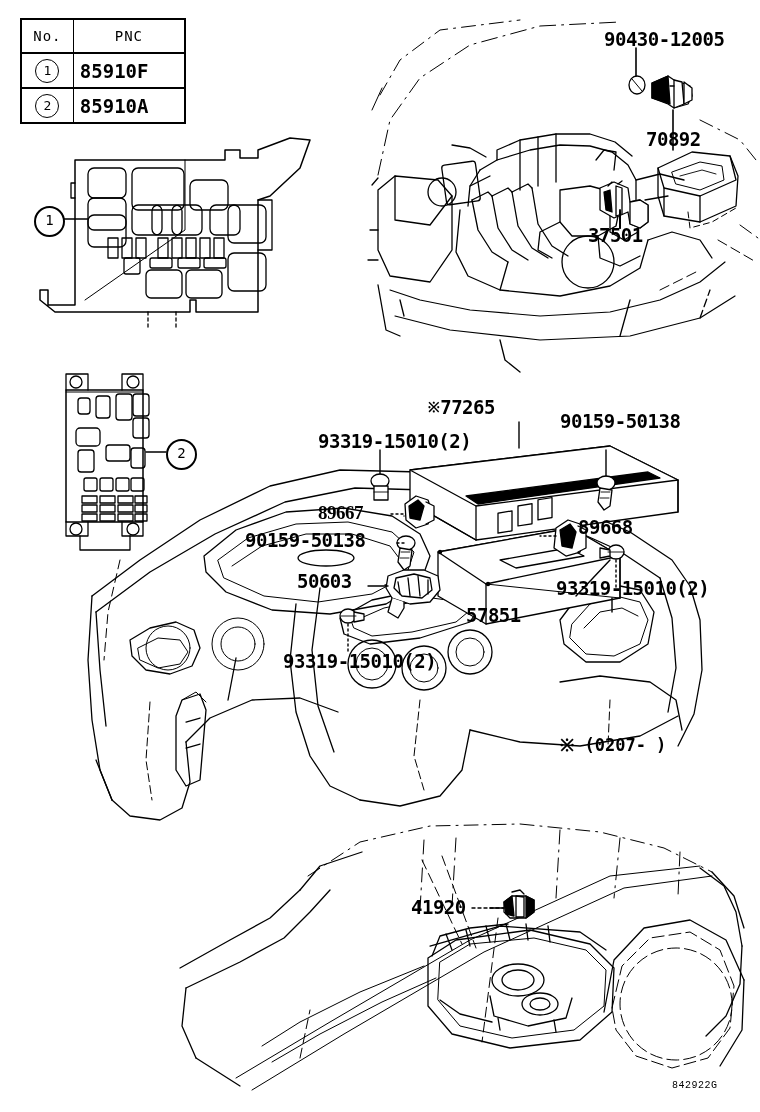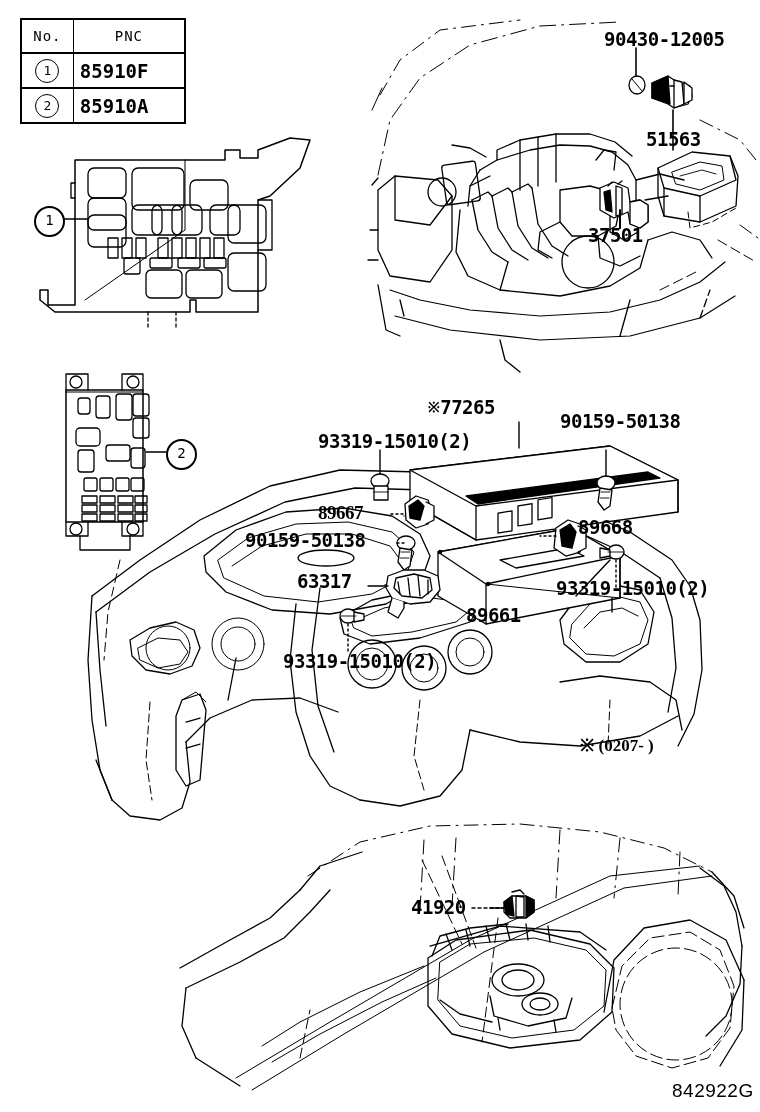--- a/index.html
+++ b/index.html
@@ -91,22 +91,22 @@
     font-size: 17px;
     letter-spacing: 0px;
   }
   .mark-ast {
     font-size: 14px;
     vertical-align: 2px;
     margin-right: 1px;
   }
   .drawing-code {
     position: absolute;
-    font-family: Liberation Sans, sans-serif;
-    font-size: 19px;
+    font-family: Liberation Mono, monospace;
+    font-size: 10px;
     color: #000;
     letter-spacing: 0.5px;
   }
   
   .idx-circle {
     position: absolute;
     width: 27px;
     height: 27px;
     border: 2px solid #000;
     border-radius: 50%;
@@ -591,37 +591,37 @@
           <span class="pnc-code">85910A</span>
         </td>
       </tr>
     </tbody>
   </table>
 
   <div class="idx-circle" style="left:34px; top:206px;">1</div>
   <div class="idx-circle" style="left:166px; top:439px;">2</div>
 
   <div class="lbl" style="left:578px; top:30px;margin-left:26px;">90430-12005</div>
-  <div class="lbl" style="left:646px; top:130px;">51563</div>
+  <div class="lbl" style="left:646px; top:130px;">70892</div>
   <div class="lbl" style="left:588px; top:226px;">37501</div>
 
   <div class="lbl" style="left:318px; top:432px;">93319-15010(2)</div>
 
   <div class="lbl" style="left:428px; top:398px;">
     <span class="mark-ast">※</span><span>77265</span>
   </div>
 
   <div class="lbl" style="left:560px; top:412px;">90159-50138</div>
   <div class="lbl" style="left:318px; top:503px;font-family:Liberation Serif, serif;">89667</div>
   <div class="lbl" style="left:245px; top:531px;">90159-50138</div>
   <div class="lbl" style="left:578px; top:518px;">89668</div>
-  <div class="lbl" style="left:297px; top:572px;">63317</div>
-  <div class="lbl" style="left:466px; top:606px;">89661</div>
+  <div class="lbl" style="left:297px; top:572px;">50603</div>
+  <div class="lbl" style="left:466px; top:606px;">57851</div>
   <div class="lbl" style="left:556px; top:579px;">93319-15010(2)</div>
   <div class="lbl" style="left:283px; top:652px;">93319-15010(2)</div>
 
-  <div class="lbl note" style="left:580px; top:737px;font-family:Liberation Serif, serif;">※ (0207-        )</div>
+  <div class="lbl note" style="left:560px; top:737px;">※ (0207-        )</div>
 
   <div class="lbl" style="left:411px; top:898px;">41920</div>
 
   <div class="drawing-code" style="left:672px; top:1080px;">842922G</div>
 
 </div>
 
 </body></html>

